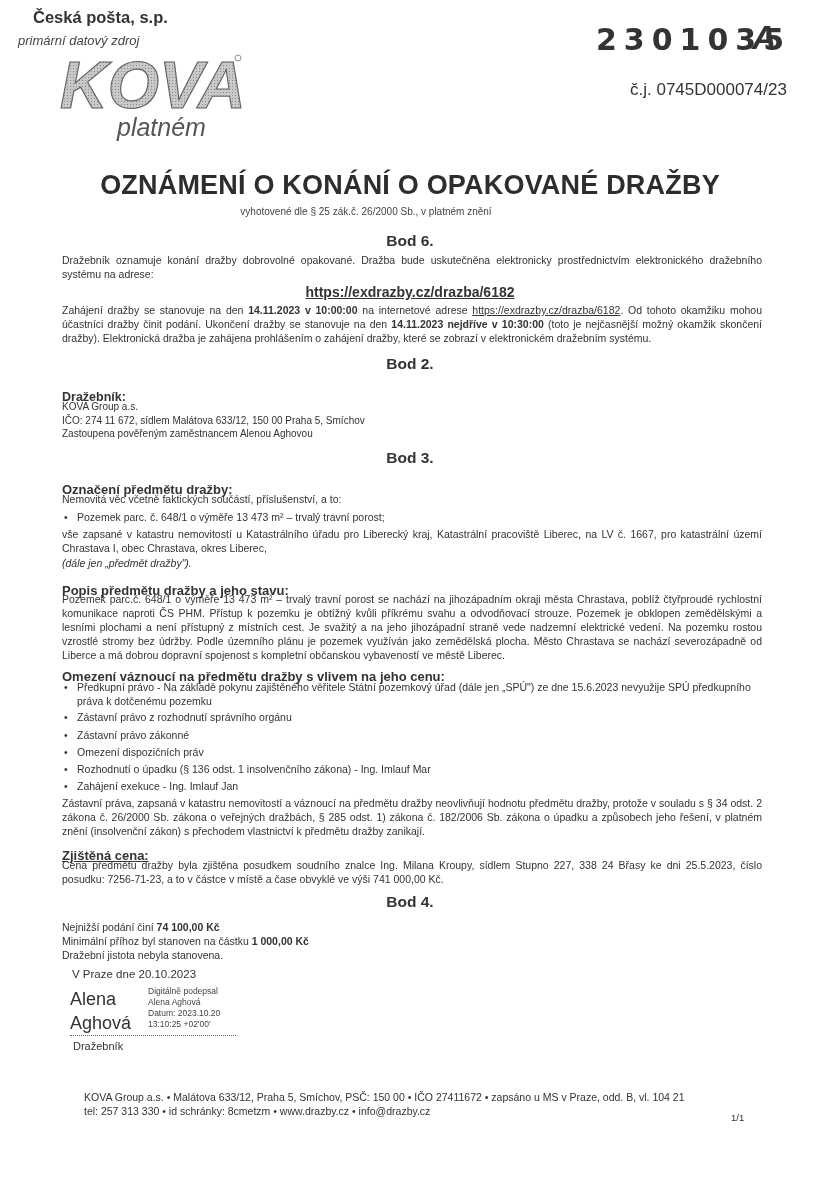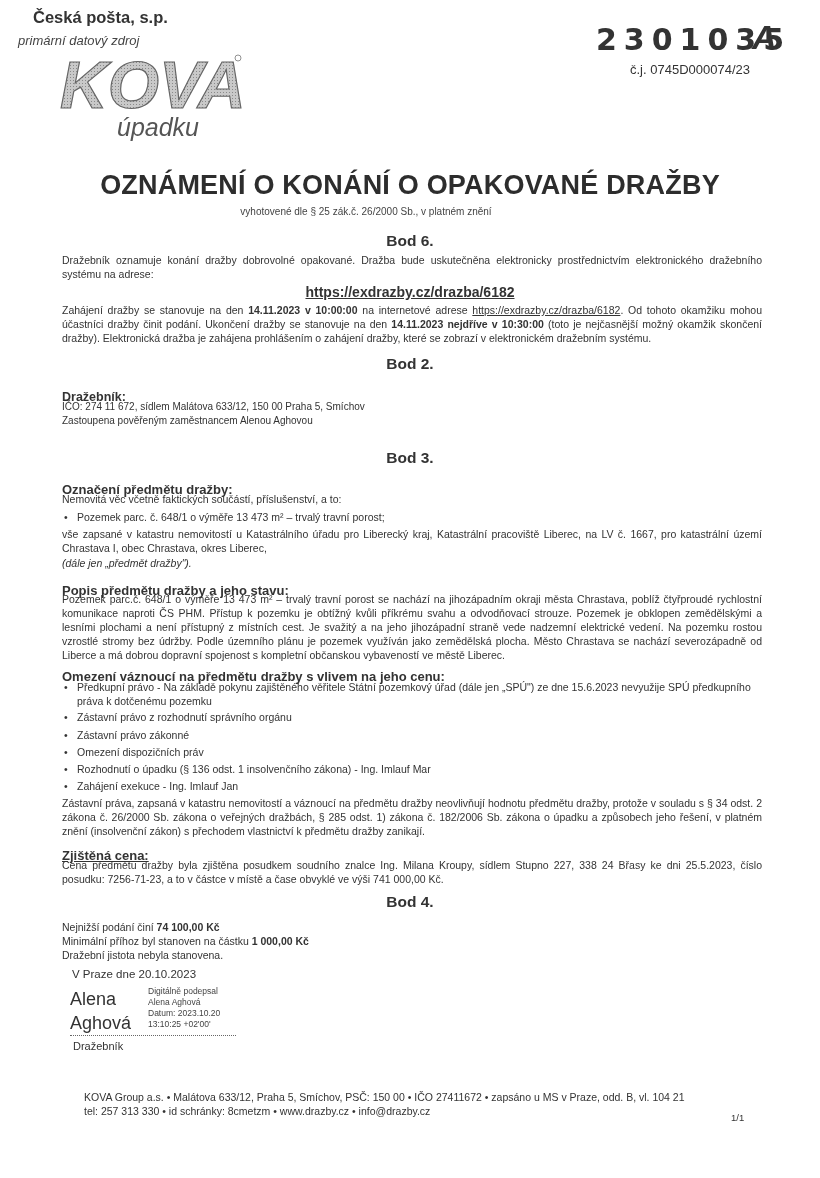--- a/index.html
+++ b/index.html
@@ -7,21 +7,21 @@
       width: 820px; height: 1178px; position: relative; overflow: hidden;
       font-family: "Liberation Sans", sans-serif; color: #2a2a2a;
     }
     .abs { position: absolute; }
     .posta-name { left: 33px; top: 8px; font-size: 16.5px; font-weight: bold; color: #333; }
     .posta-sub { left: 18px; top: 33px; font-size: 13px; font-style: italic; color: #444; }
     .logo { left: 58px; top: 50px; width: 190px; height: 72px; }
     .logo-sub { left: 117px; top: 113px; font-size: 25px; font-style: italic; color: #555; }
     .doc-number { left: 596px; top: 22px; font-size: 30px; font-weight: bold; letter-spacing: 7px; color: #333; font-family: "DejaVu Sans", sans-serif; }
     .doc-letter { left: 752px; top: 18px; font-size: 34px; font-style: italic; font-weight: bold; color: #333; }
-    .ref-no { left: 630px; top: 62px; font-size: 13px; color: #333; }
+    .ref-no { left: 630px; top: 80px; font-size: 17px; color: #333; }
     .title { left: 0; width: 820px; top: 170px; text-align: center; font-size: 27px; font-weight: bold; color: #2d2d2d; letter-spacing: 0.2px; }
     .subtitle { left: 0; width: 732px; top: 206px; text-align: center; font-size: 10px; color: #444; }
     .heading { left: 0; width: 820px; text-align: center; font-size: 15.5px; font-weight: bold; color: #333; }
     .para { left: 62px; width: 700px; font-size: 10.5px; line-height: 14px; color: #333; text-align: justify; }
     .sec-title { left: 62px; font-size: 13px; font-weight: bold; color: #333; margin-top: 8px; }
     .url-main { left: 0; width: 820px; top: 284px; text-align: center; font-size: 14px; font-weight: bold; text-decoration: underline; color: #333; }
     .bullet { position: absolute; left: 62px; width: 700px; font-size: 10.5px; line-height: 14px; color: #333; }
     .bullet .dot { position: absolute; left: 2px; top: 0; }
     .bullet .txt { display: block; margin-left: 15px; }
     .small { font-size: 10.5px; line-height: 15px; left: 62px; color: #333; }
@@ -44,39 +44,40 @@
 <svg class="abs logo" viewBox="0 0 190 72">
   <defs>
     <pattern id="dots" width="3" height="3" patternUnits="userSpaceOnUse">
       <rect width="3" height="3" fill="#c9c9c9"></rect>
       <rect width="1" height="1" fill="#8a8a8a"></rect>
     </pattern>
   </defs>
   <text x="2" y="58" font-family="Liberation Sans, sans-serif" font-size="66" font-weight="bold" font-style="italic" fill="url(#dots)" stroke="#666" stroke-width="1.2">KOVA</text>
   <circle cx="180" cy="8" r="3" fill="none" stroke="#777" stroke-width="0.8"></circle>
 </svg>
-<div class="abs logo-sub">úpadku</div>
+<div class="abs logo-sub">platném</div>
 
 <div class="abs doc-number">2301035</div>
 <div class="abs doc-letter">A</div>
 <div class="abs ref-no">č.j. 0745D000074/23</div>
 
 <div class="abs title">OZNÁMENÍ O KONÁNÍ O OPAKOVANÉ DRAŽBY</div>
 <div class="abs subtitle">vyhotovené dle § 25 zák.č. 26/2000 Sb., v platném znění</div>
 
 <div class="abs heading" style="top:232px;">Bod 6.</div>
 <div class="abs para" style="top:253px;">Dražebník oznamuje konání dražby dobrovolné opakované. Dražba bude uskutečněna elektronicky prostřednictvím elektronického dražebního systému na adrese:</div>
 <a class="abs url-main">https://exdrazby.cz/drazba/6182</a>
 <div class="abs para" style="top:303px;">
   <span>Zahájení dražby se stanovuje na den </span><b>14.11.2023 v 10:00:00</b><span> na internetové adrese </span><a style="text-decoration:underline">https://exdrazby.cz/drazba/6182</a><span>. Od tohoto okamžiku mohou účastníci dražby činit podání. Ukončení dražby se stanovuje na den </span><b>14.11.2023 nejdříve v 10:30:00</b><span> (toto je nejčasnější možný okamžik skončení dražby). Elektronická dražba je zahájena prohlášením o zahájení dražby, které se zobrazí v elektronickém dražebním systému.</span>
 </div>
 
 <div class="abs heading" style="top:355px;">Bod 2.</div>
 <div class="abs sec-title" style="top:382px; font-size:12.5px;">Dražebník:</div>
 <div class="abs para" style="top:400px; font-size:10px; line-height:13.5px;">
+  <div>KOVA Group a.s.</div>
   <div>IČO: 274 11 672, sídlem Malátova 633/12, 150 00 Praha 5, Smíchov</div>
   <div>Zastoupena pověřeným zaměstnancem Alenou Aghovou</div>
 </div>
 
 <div class="abs heading" style="top:449px;">Bod 3.</div>
 <div class="abs sec-title" style="top:474px;">Označení předmětu dražby:</div>
 <div class="abs para" style="top:492px;">Nemovitá věc včetně faktických součástí, příslušenství, a to:</div>
 <div class="bullet" style="top:510px;">
   <span class="dot">•</span>
   <span class="txt">Pozemek parc. č. 648/1 o výměře 13 473 m² – trvalý travní porost;</span>

